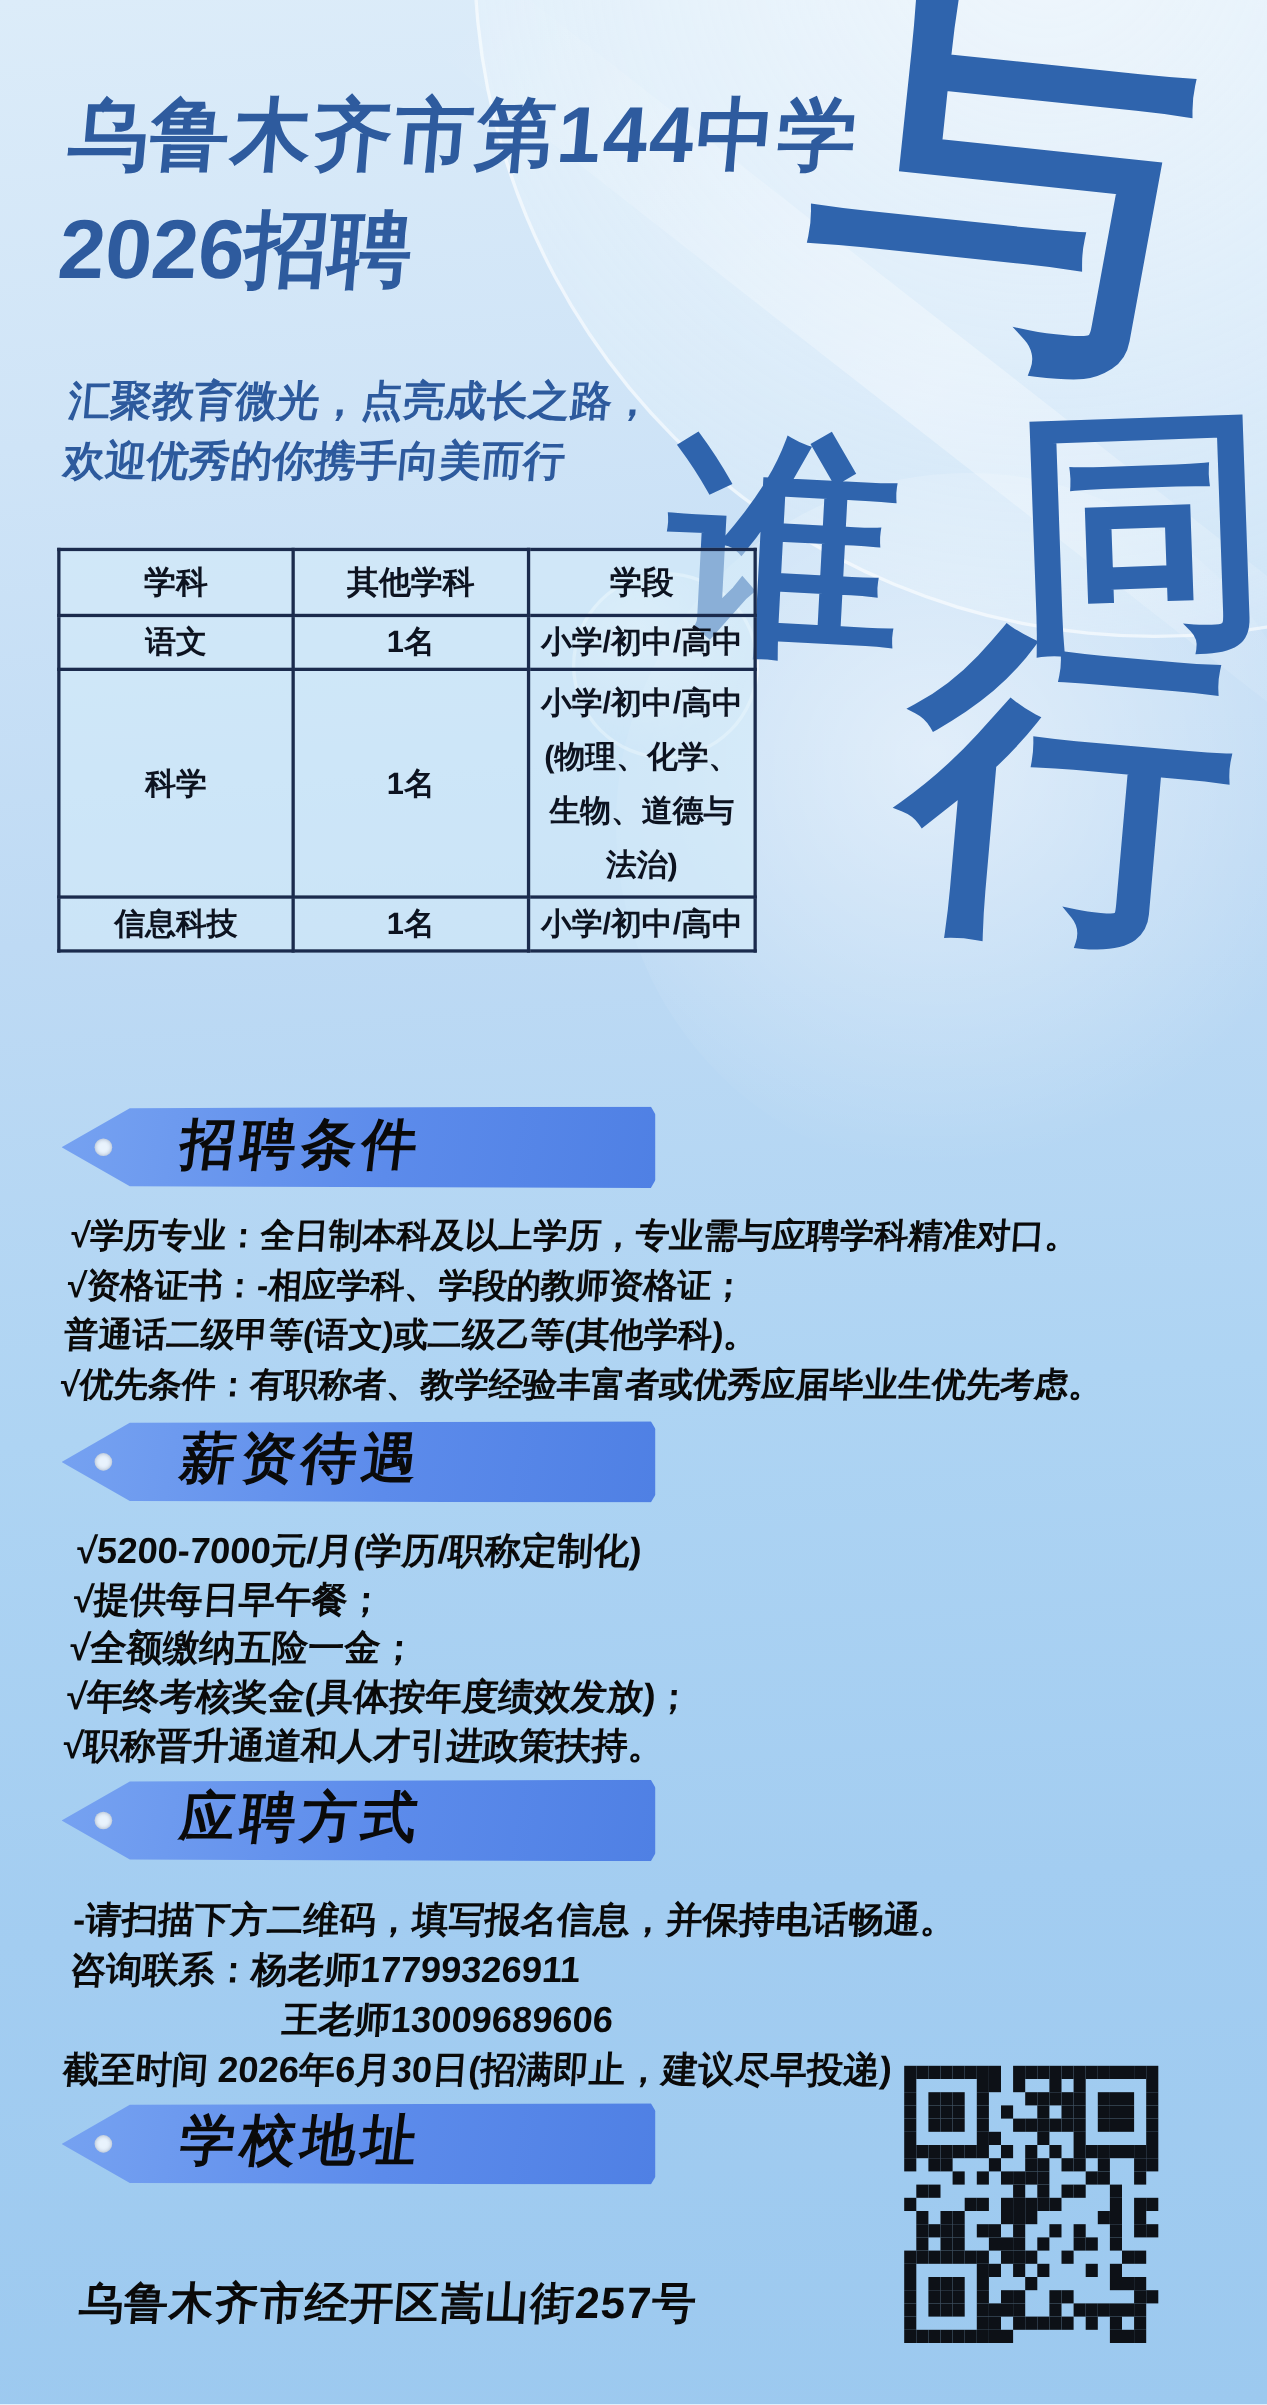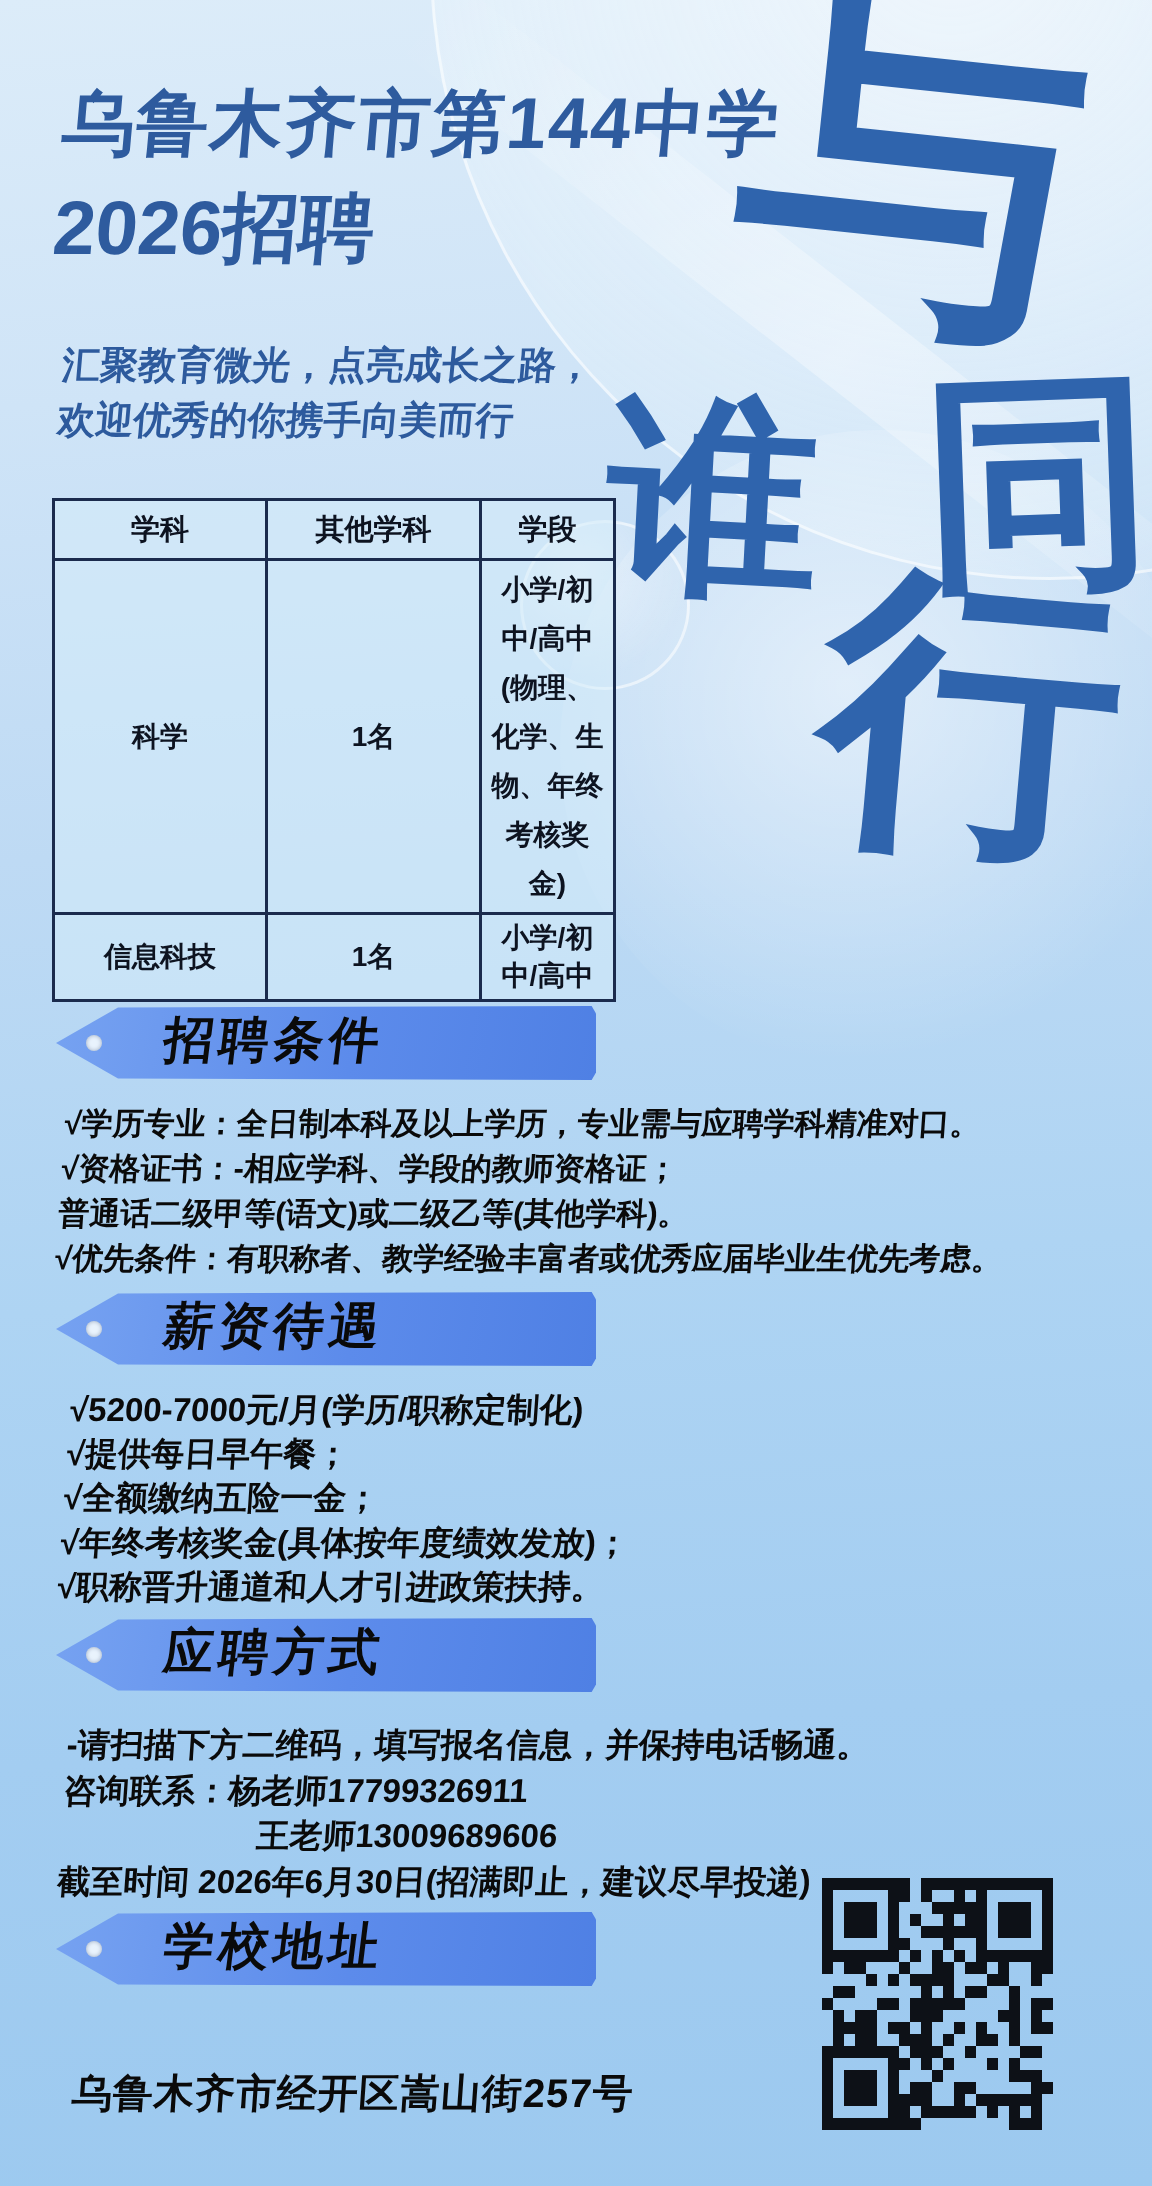--- a/index.html
+++ b/index.html
@@ -36,21 +36,21 @@
   .slogan{position:absolute;left:60px;top:338px;color:#2d5a9d;font-weight:900;font-size:38px;line-height:1.45;transform:skewX(-5deg);z-index:3;}
 
   
   .cal{position:absolute;color:var(--calli-blue);font-family:"DejaVu Serif","Liberation Serif",serif;font-weight:bold;line-height:1;z-index:1;}
   .cal-yu{left:740px;top:-5px;font-size:345px;transform:rotate(6deg);}
   .cal-shui{left:608px;top:392px;font-size:212px;transform:rotate(3deg);}
   .cal-tong{left:922px;top:366px;font-size:232px;transform:rotate(-2deg);}
   .cal-xing{left:822px;top:562px;font-size:300px;transform:rotate(5deg);}
 
   
-  table.recruit{position:absolute;left:52px;top:498px;width:564px;border-collapse:collapse;z-index:4;
+  table.recruit{position:absolute;left:52px;top:498px;width:636px;border-collapse:collapse;z-index:4;
     font-weight:bold;color:#0d1320;background:rgba(214,236,250,.55);}
   table.recruit th,table.recruit td{border:3px solid var(--table-border);text-align:center;vertical-align:middle;
     font-size:28px;padding:4px 8px;}
   table.recruit th{height:60px;font-size:29px;}
   table.recruit td{height:45px;}
   table.recruit tr.tall td{height:135px;line-height:1.75;}
   table.recruit td:first-child,table.recruit th:first-child{width:213px;}
   table.recruit td:nth-child(2),table.recruit th:nth-child(2){width:214px;}
 
   
@@ -106,24 +106,29 @@
 
   <table class="recruit">
     <thead>
         <tr>
           <th>学科</th>
           <th>其他学科</th>
           <th>学段</th>
         </tr>
       </thead>
     <tbody>
+        <tr>
+          <td>语文</td>
+          <td>1名</td>
+          <td>小学/初中/高中</td>
+        </tr>
         <tr class="tall">
           <td>科学</td>
           <td>1名</td>
-          <td>小学/初中/高中 (物理、化学、生物、年终考核奖金)</td>
+          <td>小学/初中/高中 (物理、化学、生物、道德与法治)</td>
         </tr>
         <tr>
           <td>信息科技</td>
           <td>1名</td>
           <td>小学/初中/高中</td>
         </tr>
       </tbody>
   </table>
 
   <div class="banner banner-conditions">

